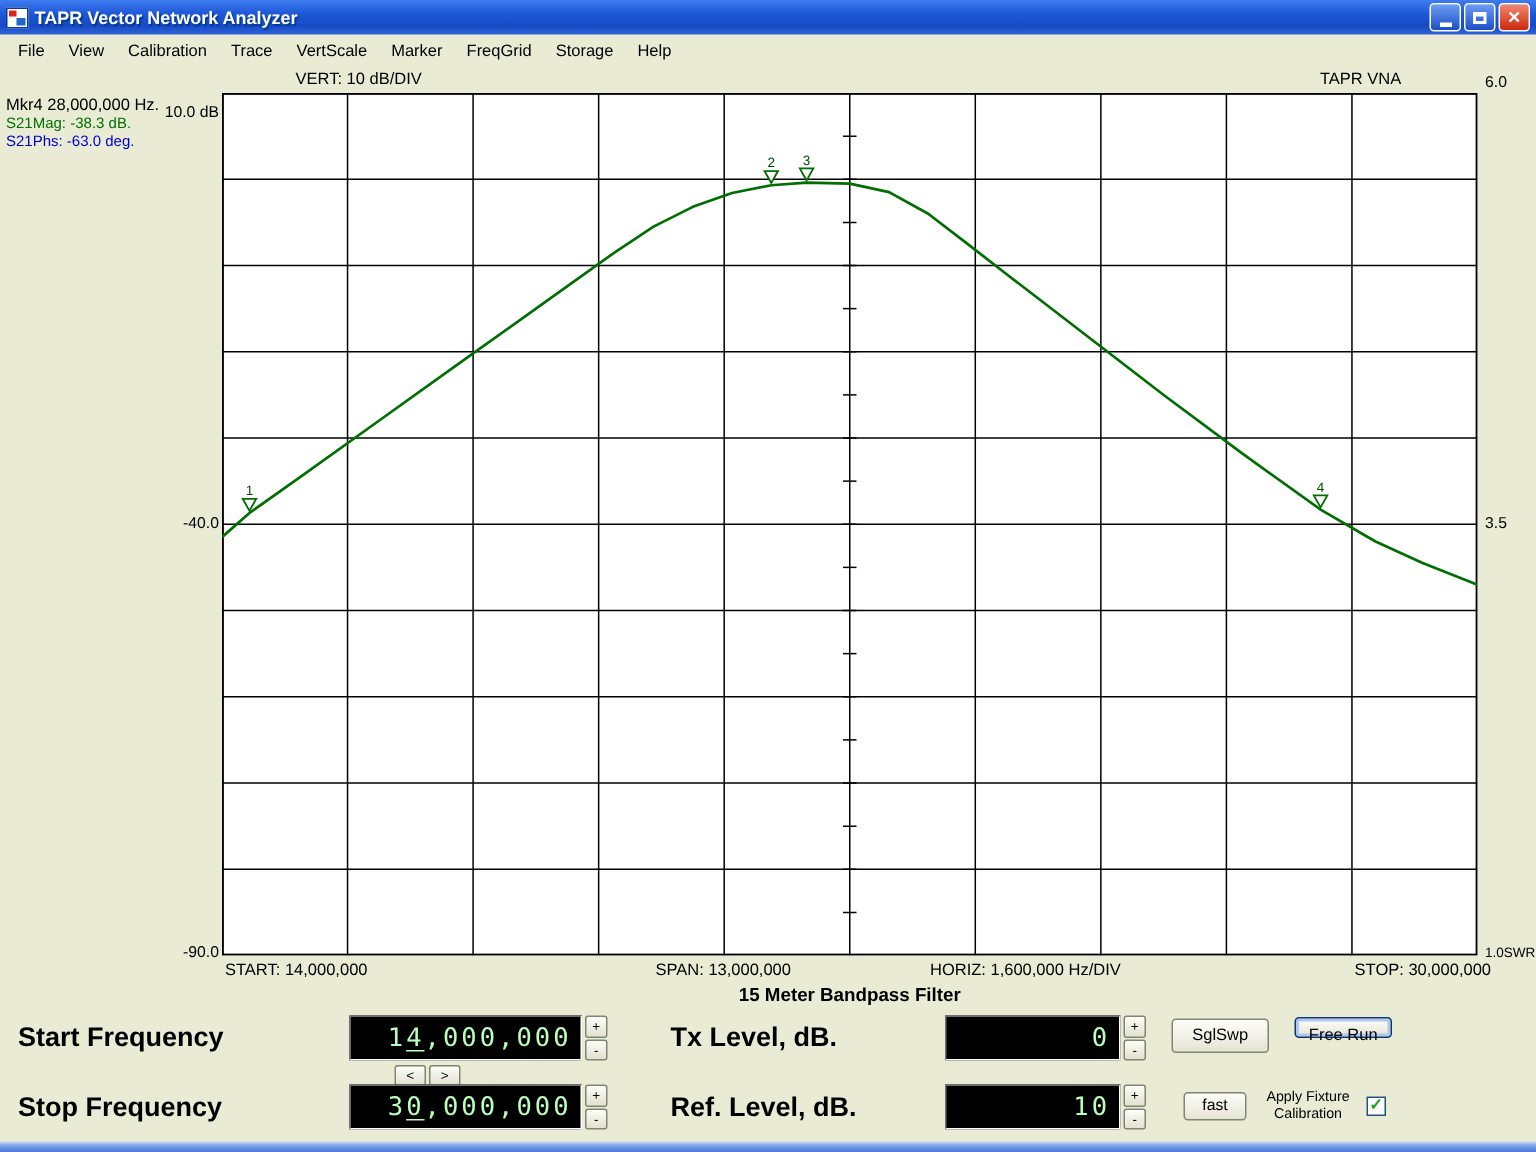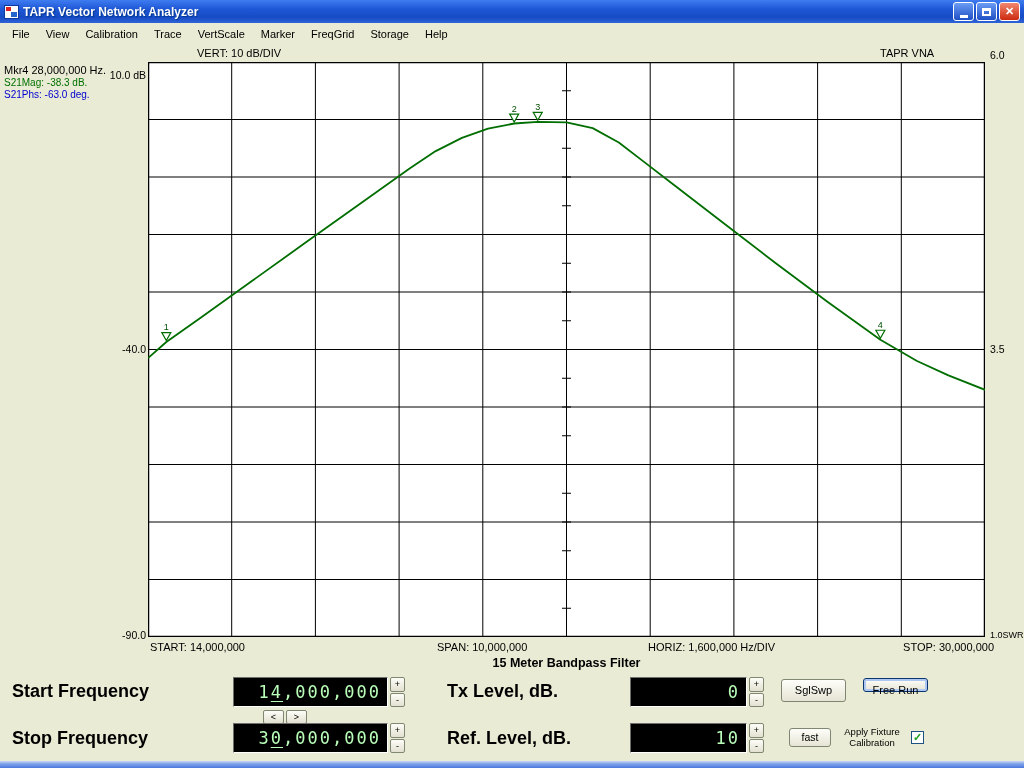--- a/index.html
+++ b/index.html
@@ -46,21 +46,21 @@
   
   .lbl{ position:absolute; font-size:11px; color:#000; }
   .vert-label{ left:197px; top:47px; }
   .trace-name{ left:880px; top:47px; }
   .lax{ left:90px; width:56px; text-align:right; font-size:10.5px; }
   .lax-top{ top:49px;margin-top:20px; } .lax-mid{ top:343px; } .lax-bot{ top:629px; }
   .rax{ left:990px; width:34px; font-size:10.5px; }
   .rax-top{ top:49px; } .rax-mid{ top:343px; } .rax-bot{ top:630px; font-size:9px; }
   .bl-start{ left:150px; top:641px; }
   .bl-span{ left:437px; top:641px; }
-  .bl-horiz{ left:648px; top:641px; }
+  .bl-horiz{ left:620px; top:641px; }
   .bl-stop{ right:30px; top:641px; }
   .chart-subtitle{ left:148px; top:656px; width:837px; text-align:center; font-size:12.5px; font-weight:bold; }
 
   
   .plot{ position:absolute; left:148px; top:62px; width:837px; height:575px; background:#fff; }
   .plot svg{ display:block; width:837px; height:575px; }
   .plot text{ font-family:"Liberation Sans", sans-serif; }
 
   
   .big-label{ position:absolute; font-size:18px; font-weight:bold; color:#000; }
@@ -193,21 +193,21 @@
       <path d="M 366.1875 60.025 L 361.6875 52.025 L 370.6875 52.025 Z" fill="#fff" stroke="#006E00" stroke-width="1.2"></path>
       <text x="366.1875" y="49.525" text-anchor="middle" font-size="9" fill="#004E00">2</text>
       <path d="M 389.728125 58.300000000000004 L 385.228125 50.300000000000004 L 394.228125 50.300000000000004 Z" fill="#fff" stroke="#006E00" stroke-width="1.2"></path>
       <text x="389.728125" y="47.800000000000004" text-anchor="middle" font-size="9" fill="#004E00">3</text>
       <path d="M 732.375 276.22499999999997 L 727.875 268.22499999999997 L 736.875 268.22499999999997 Z" fill="#fff" stroke="#006E00" stroke-width="1.2"></path>
       <text x="732.375" y="265.72499999999997" text-anchor="middle" font-size="9" fill="#004E00">4</text>
     </svg>
 </div>
 
 <div class="lbl bl-start">START: 14,000,000</div>
-<div class="lbl bl-span">SPAN: 10,000,000</div>
+<div class="lbl bl-span">SPAN: 13,000,000</div>
 <div class="lbl bl-horiz">HORIZ: 1,600,000 Hz/DIV</div>
 <div class="lbl bl-stop">STOP: 30,000,000</div>
 <div class="lbl chart-subtitle">15 Meter Bandpass Filter</div>
 
 <div class="big-label" style="left:12px; top:681px;">Start Frequency</div>
 <div class="display" style="left:233px; top:677px; width:155px;"><span>1</span><span class="cursor">4</span><span>,</span><span>0</span><span>0</span><span>0</span><span>,</span><span>0</span><span>0</span><span>0</span></div>
 <div class="spinner" style="left:390px; top:677px;">
   <div class="spin-btn">+</div>
   <div class="spin-btn">-</div>
 </div>

